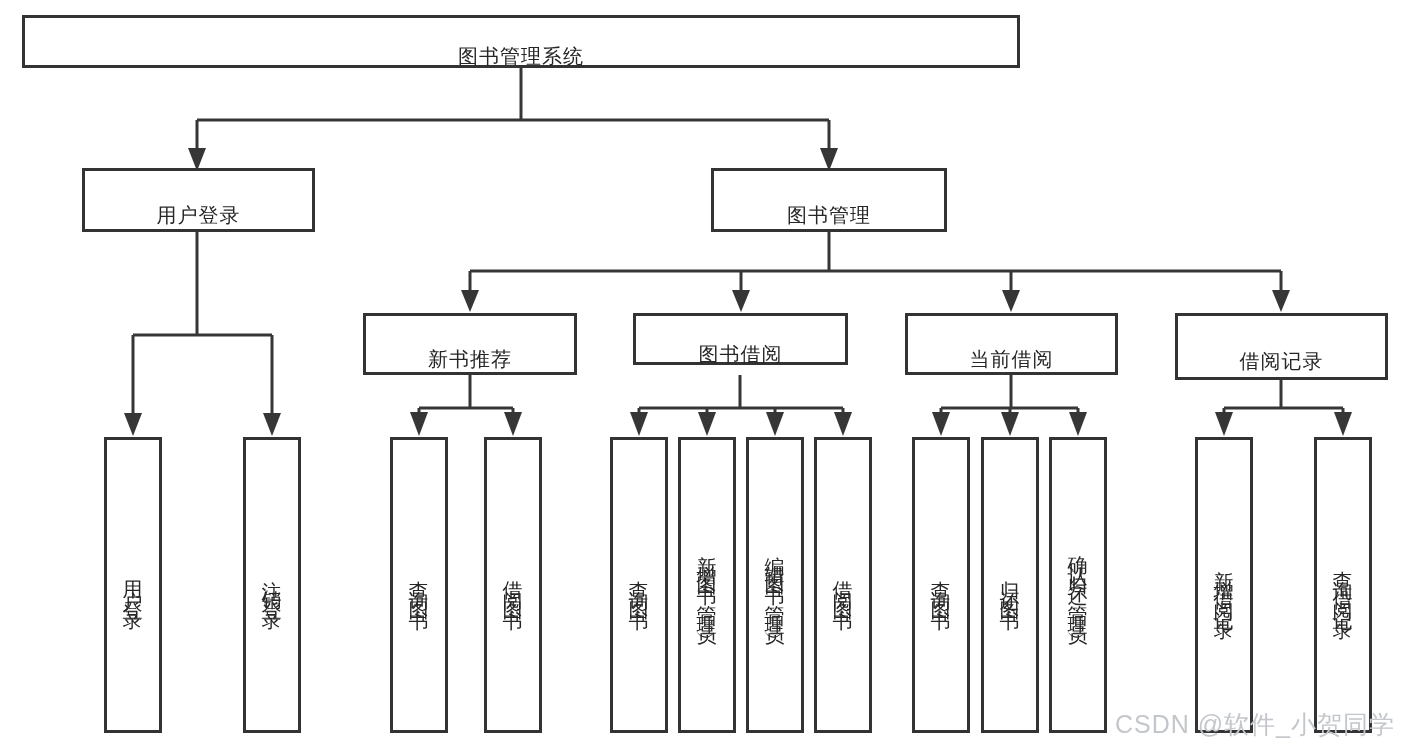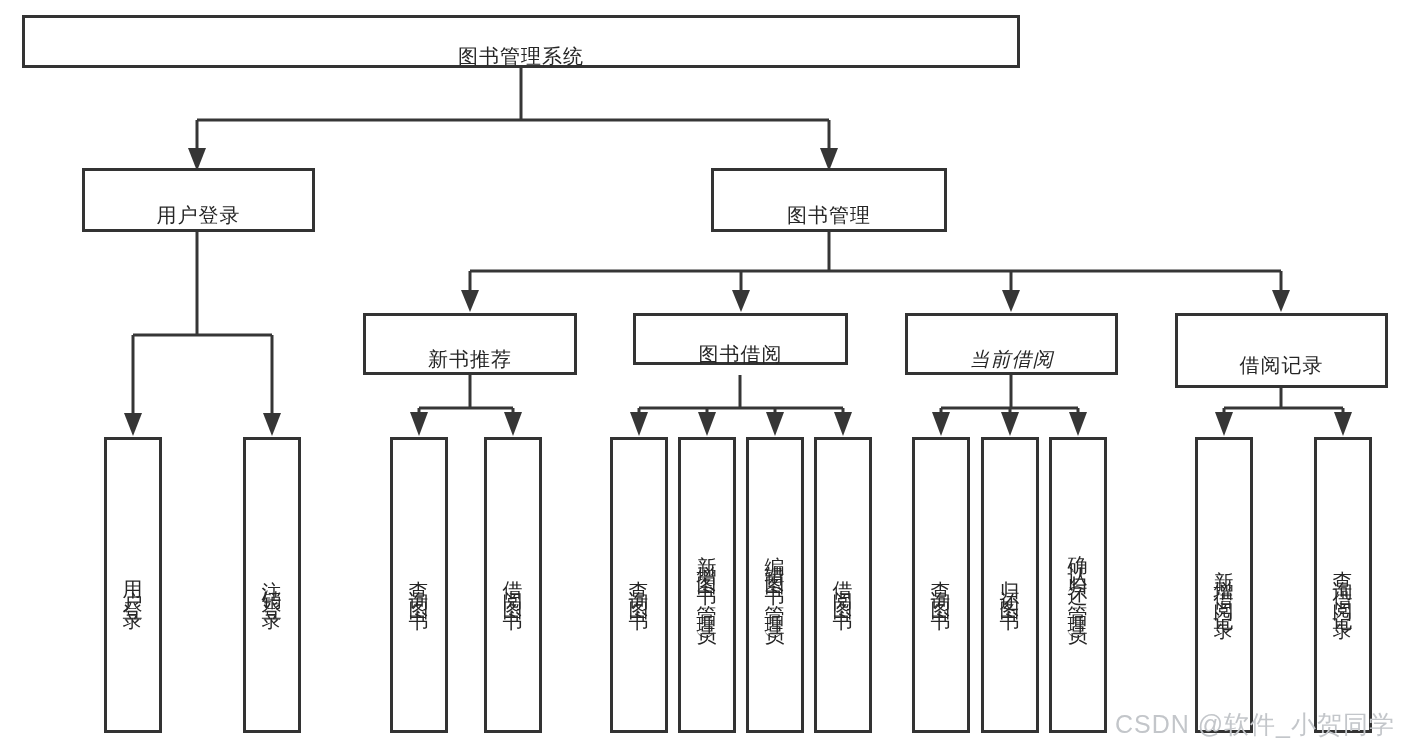--- a/index.html
+++ b/index.html
@@ -27,22 +27,22 @@
     align-items: center;
     justify-content: center;
     color: #262626;
   }
   .h-label { font-size: 20px; letter-spacing: 1px; white-space: nowrap; margin-top: 30px; }
   .root-box   { left: 22px;  top: 15px;  width: 998px; height: 53px; }
   .l2-user    { left: 82px;  top: 168px; width: 233px; height: 64px; }
   .l2-mgmt    { left: 711px; top: 168px; width: 236px; height: 64px; }
   .l3-new     { left: 363px; top: 313px; width: 214px; height: 62px; }
   .l3-borrow  { left: 633px; top: 313px; width: 215px; height: 52px; }
-  .l3-current { left: 905px; top: 313px; width: 213px; height: 62px; font-style: italic; }
-  .l3-records { left: 1175px;top: 313px; width: 213px; height: 75px; }
+  .l3-current { left: 905px; top: 313px; width: 213px; height: 62px; }
+  .l3-records { left: 1175px;top: 313px; width: 213px; height: 67px; }
   .leaf {
     position: absolute;
     top: 437px;
     width: 58px;
     height: 296px;
     box-sizing: border-box;
     background: #ffffff;
     border: 3px solid #333333;
     display: flex;
     align-items: center;

